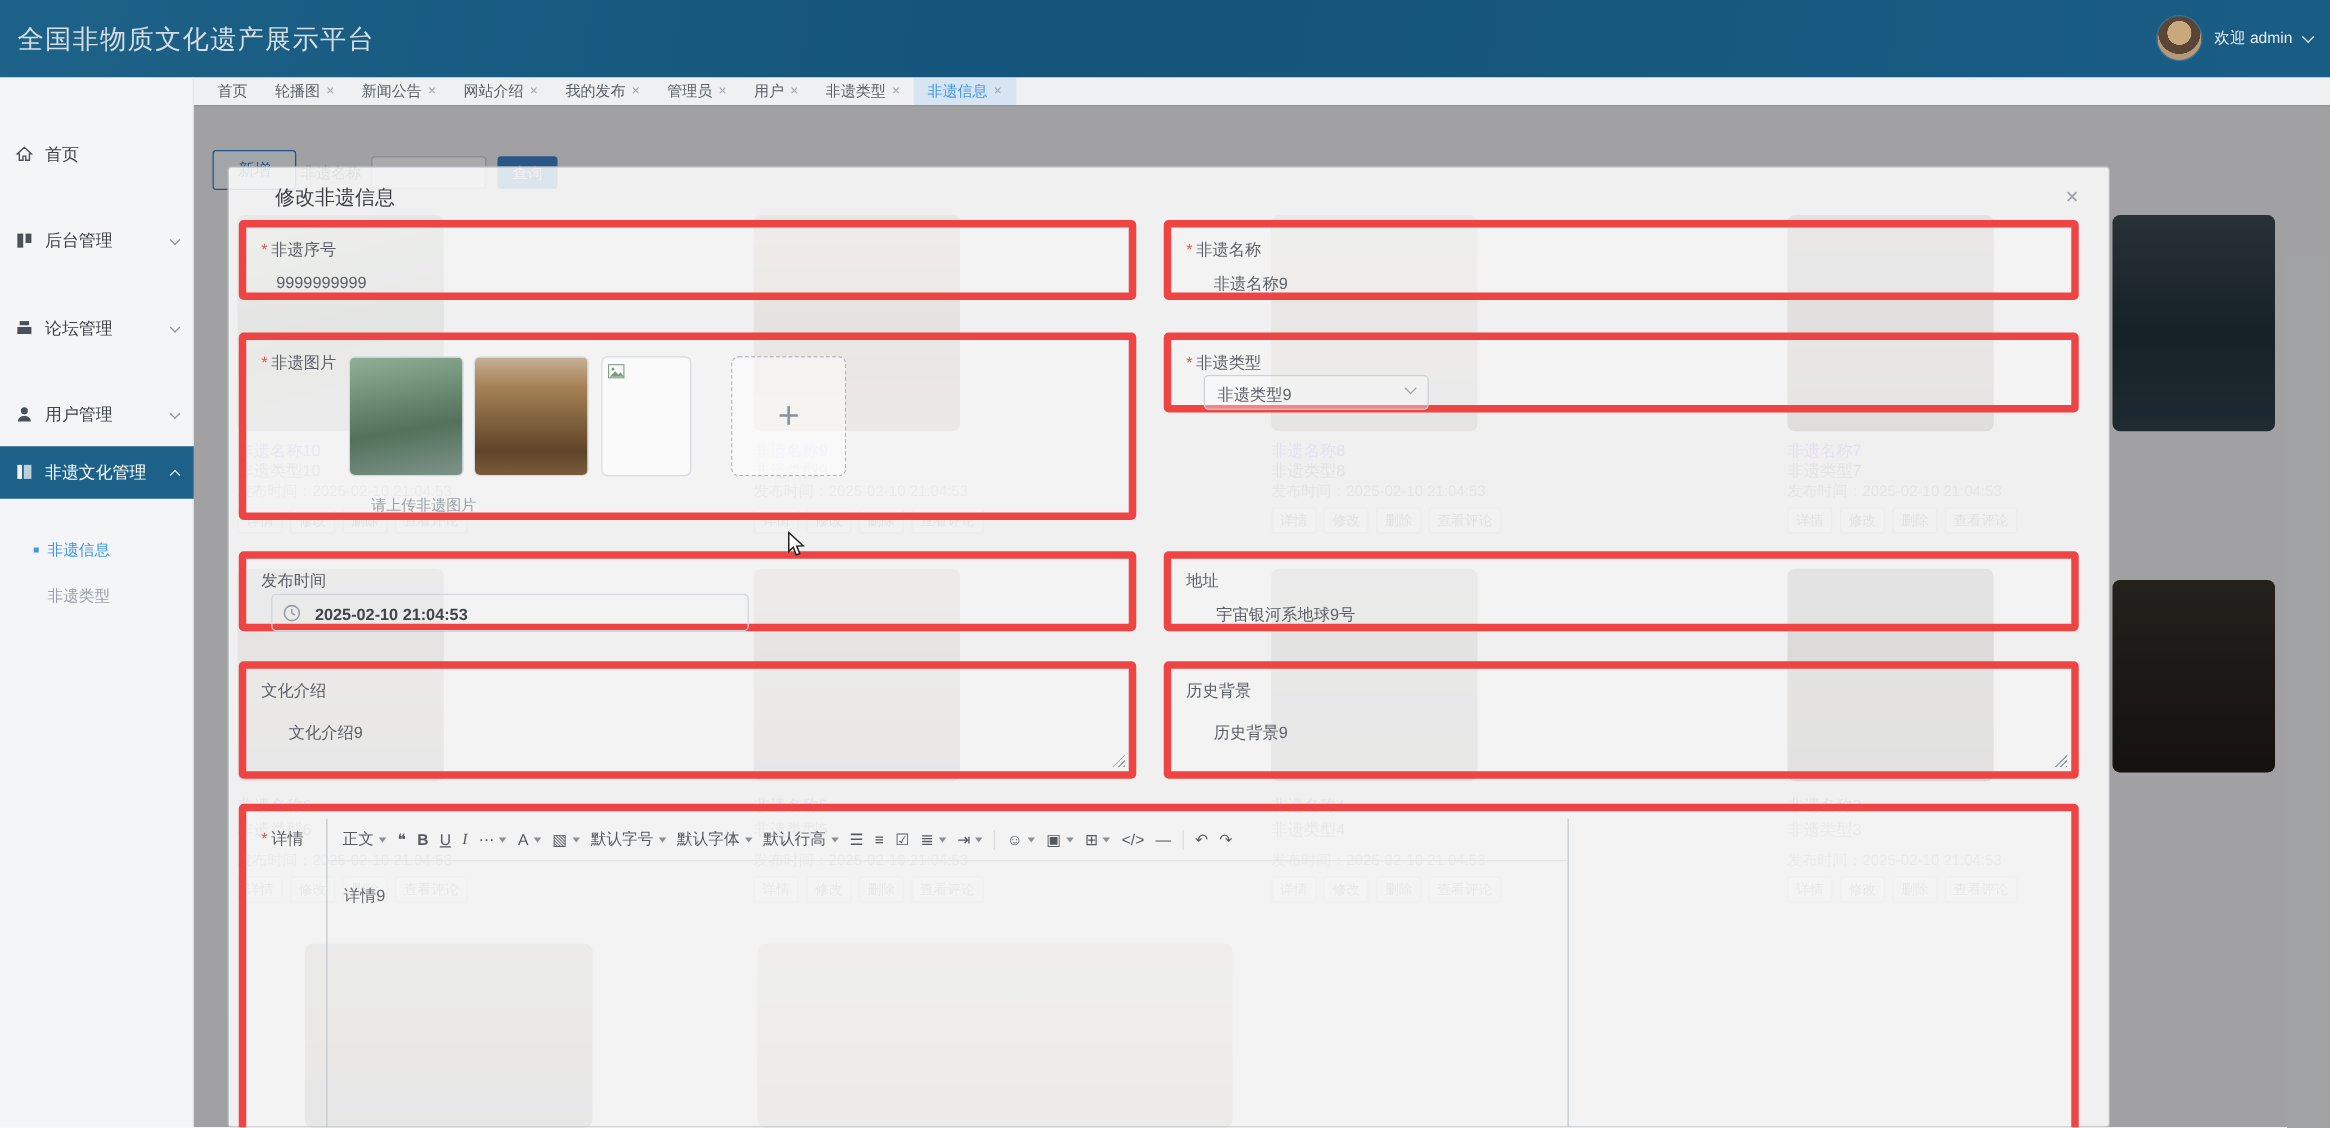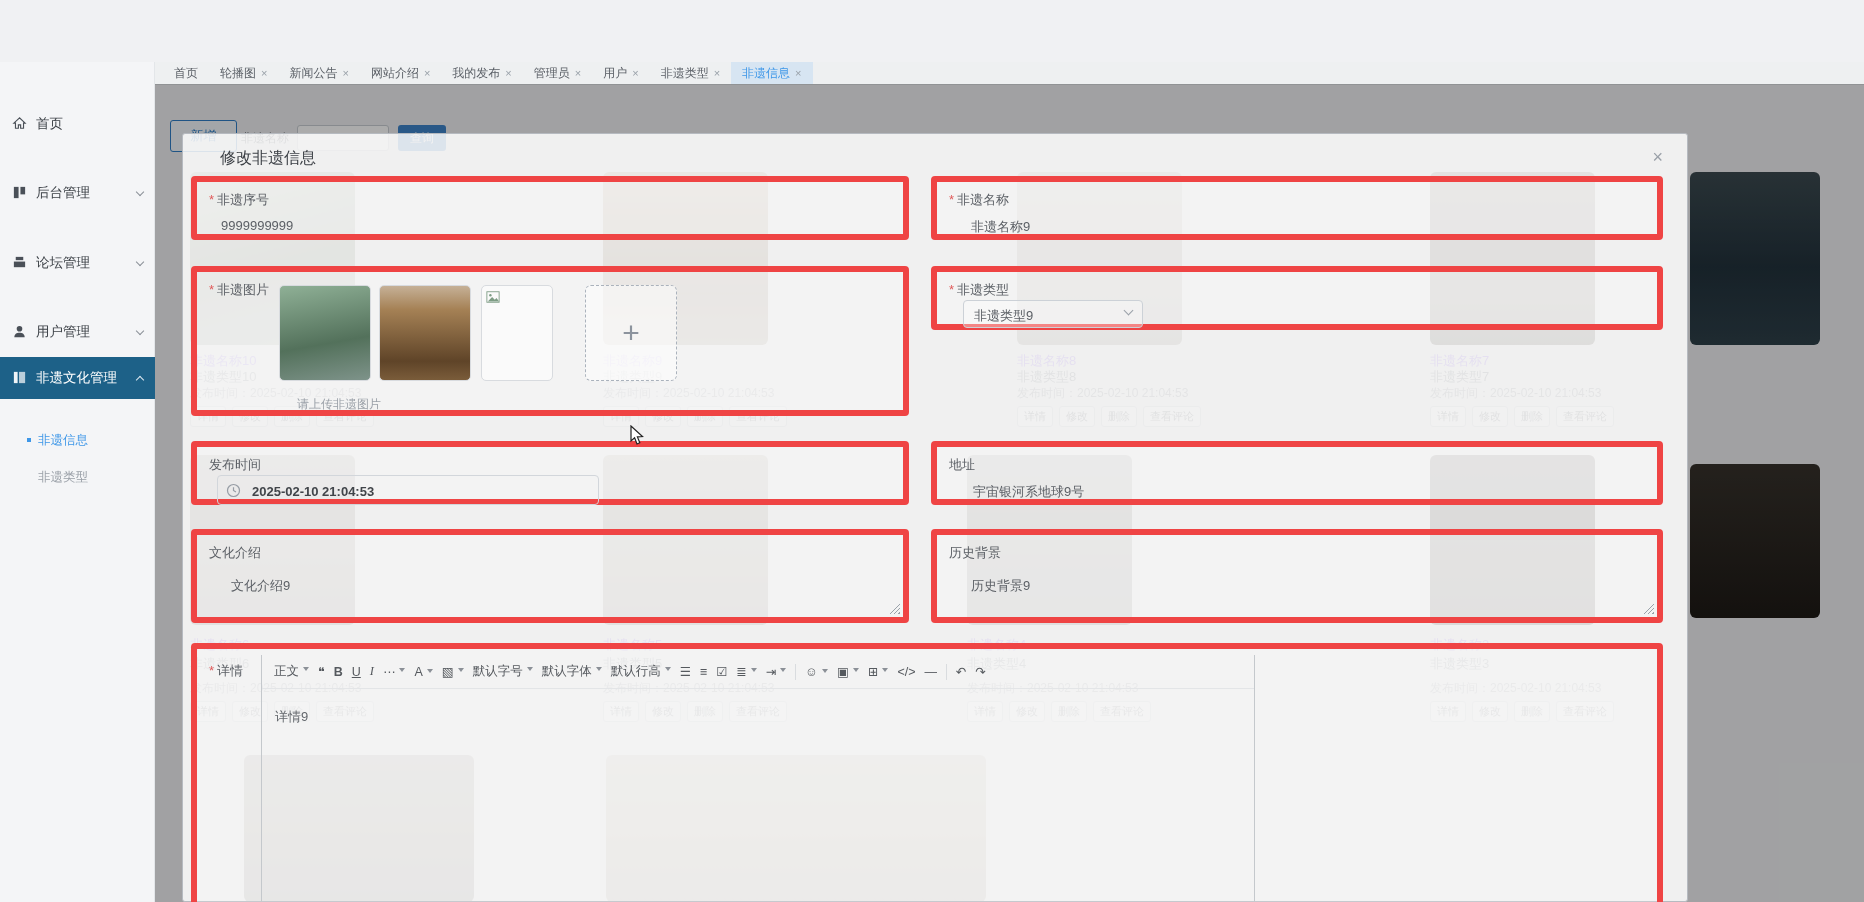--- a/index.html
+++ b/index.html
@@ -84,35 +84,43 @@
   .sel{position:absolute;left:26px;top:28px;width:180px;height:28px;border:1px solid #ccd1d7;border-radius:4px;background:rgba(255,255,255,0.35)}
   .sel .fval{left:10px;top:6px}
   .sel .chev{position:absolute;right:10px;top:9px;border-color:#9aa0a8}
   .dtin{position:absolute;left:20px;top:28px;width:382px;height:30px;border:1px solid #d2d6db;border-radius:4px}
   .clock{position:absolute;left:8px;top:7px;width:15px;height:15px;color:#979da5}
   .dtval{position:absolute;left:34px;top:8px;font-size:13px;font-weight:600;color:#41454a;white-space:nowrap}
   .grip{position:absolute;right:3px;bottom:3px;width:11px;height:11px;background:repeating-linear-gradient(135deg,transparent 0 2px,#9aa2aa 2px 3px);clip-path:polygon(100% 0,100% 100%,0 100%)}
   
   .editor{position:absolute;left:64px;top:6px;width:994px;bottom:0;border-left:1px solid #c4c8cc;border-right:1px solid #c4c8cc}
   .tbar{display:flex;align-items:center;gap:9px;height:34px;padding:0 12px;border-bottom:1px solid #e3e5e7;font-size:12.5px;color:#55595e;white-space:nowrap}
-  .titem{display:inline-flex;align-items:flex-start;cursor:pointer}
+  .titem{display:inline-flex;align-items:center;cursor:pointer}
   .titem.bold{font-weight:800}
   .titem.und{text-decoration:underline}
   .titem.ita{font-style:italic;font-family:"Liberation Serif",serif}
   .caret{width:0;height:0;border:3px solid transparent;border-top:4px solid #8b9097;margin-left:4px;margin-top:4px}
   .tsep{width:1px;height:16px;background:#d9dcdf}
   .econtent{padding:19px 13px;font-size:13px;color:#63676c}
   
   .cursor{position:absolute;z-index:50;pointer-events:none}
 </style>
 </head>
 <body>
 
 <div class="stage">
 
+  <div class="hdr">
+    <div class="hdr-title">全国非物质文化遗产展示平台</div>
+    <div class="user">
+      <div class="avatar"></div>
+      <span>欢迎 admin</span>
+      <i class="chev down"></i>
+    </div>
+  </div>
 
   <div class="tabbar">
       <div class="tab">
         <span>首页</span>
       </div>
       <div class="tab">
         <span>轮播图</span>
         <span class="tabx">×</span>
       </div>
       <div class="tab">
@@ -274,21 +282,21 @@
           <div class="cname" style="top: 552px;">非遗名称5</div>
           <div class="ctype" style="top: 571px;">非遗类型5</div>
           <div class="ctime" style="top: 596px;">发布时间：2025-02-10 21:04:53</div>
           <div class="cbtns" style="top: 617px;">
             <span class="cbtn">详情</span>
             <span class="cbtn">修改</span>
             <span class="cbtn">删除</span>
             <span class="cbtn">查看评论</span>
           </div>
         </div>
-        <div class="card" style="left: 812px; top: 0px; width: 250px; height: 100%;">
+        <div class="card" style="left: 862px; top: 0px; width: 250px; height: 100%;">
           <div class="photo p8" style="left: 0px; top: 371px; width: 165px; height: 170px;"></div>
           <div class="cname" style="top: 552px;">非遗名称4</div>
           <div class="ctype" style="top: 571px;">非遗类型4</div>
           <div class="ctime" style="top: 596px;">发布时间：2025-02-10 21:04:53</div>
           <div class="cbtns" style="top: 617px;">
             <span class="cbtn">详情</span>
             <span class="cbtn">修改</span>
             <span class="cbtn">删除</span>
             <span class="cbtn">查看评论</span>
           </div>

